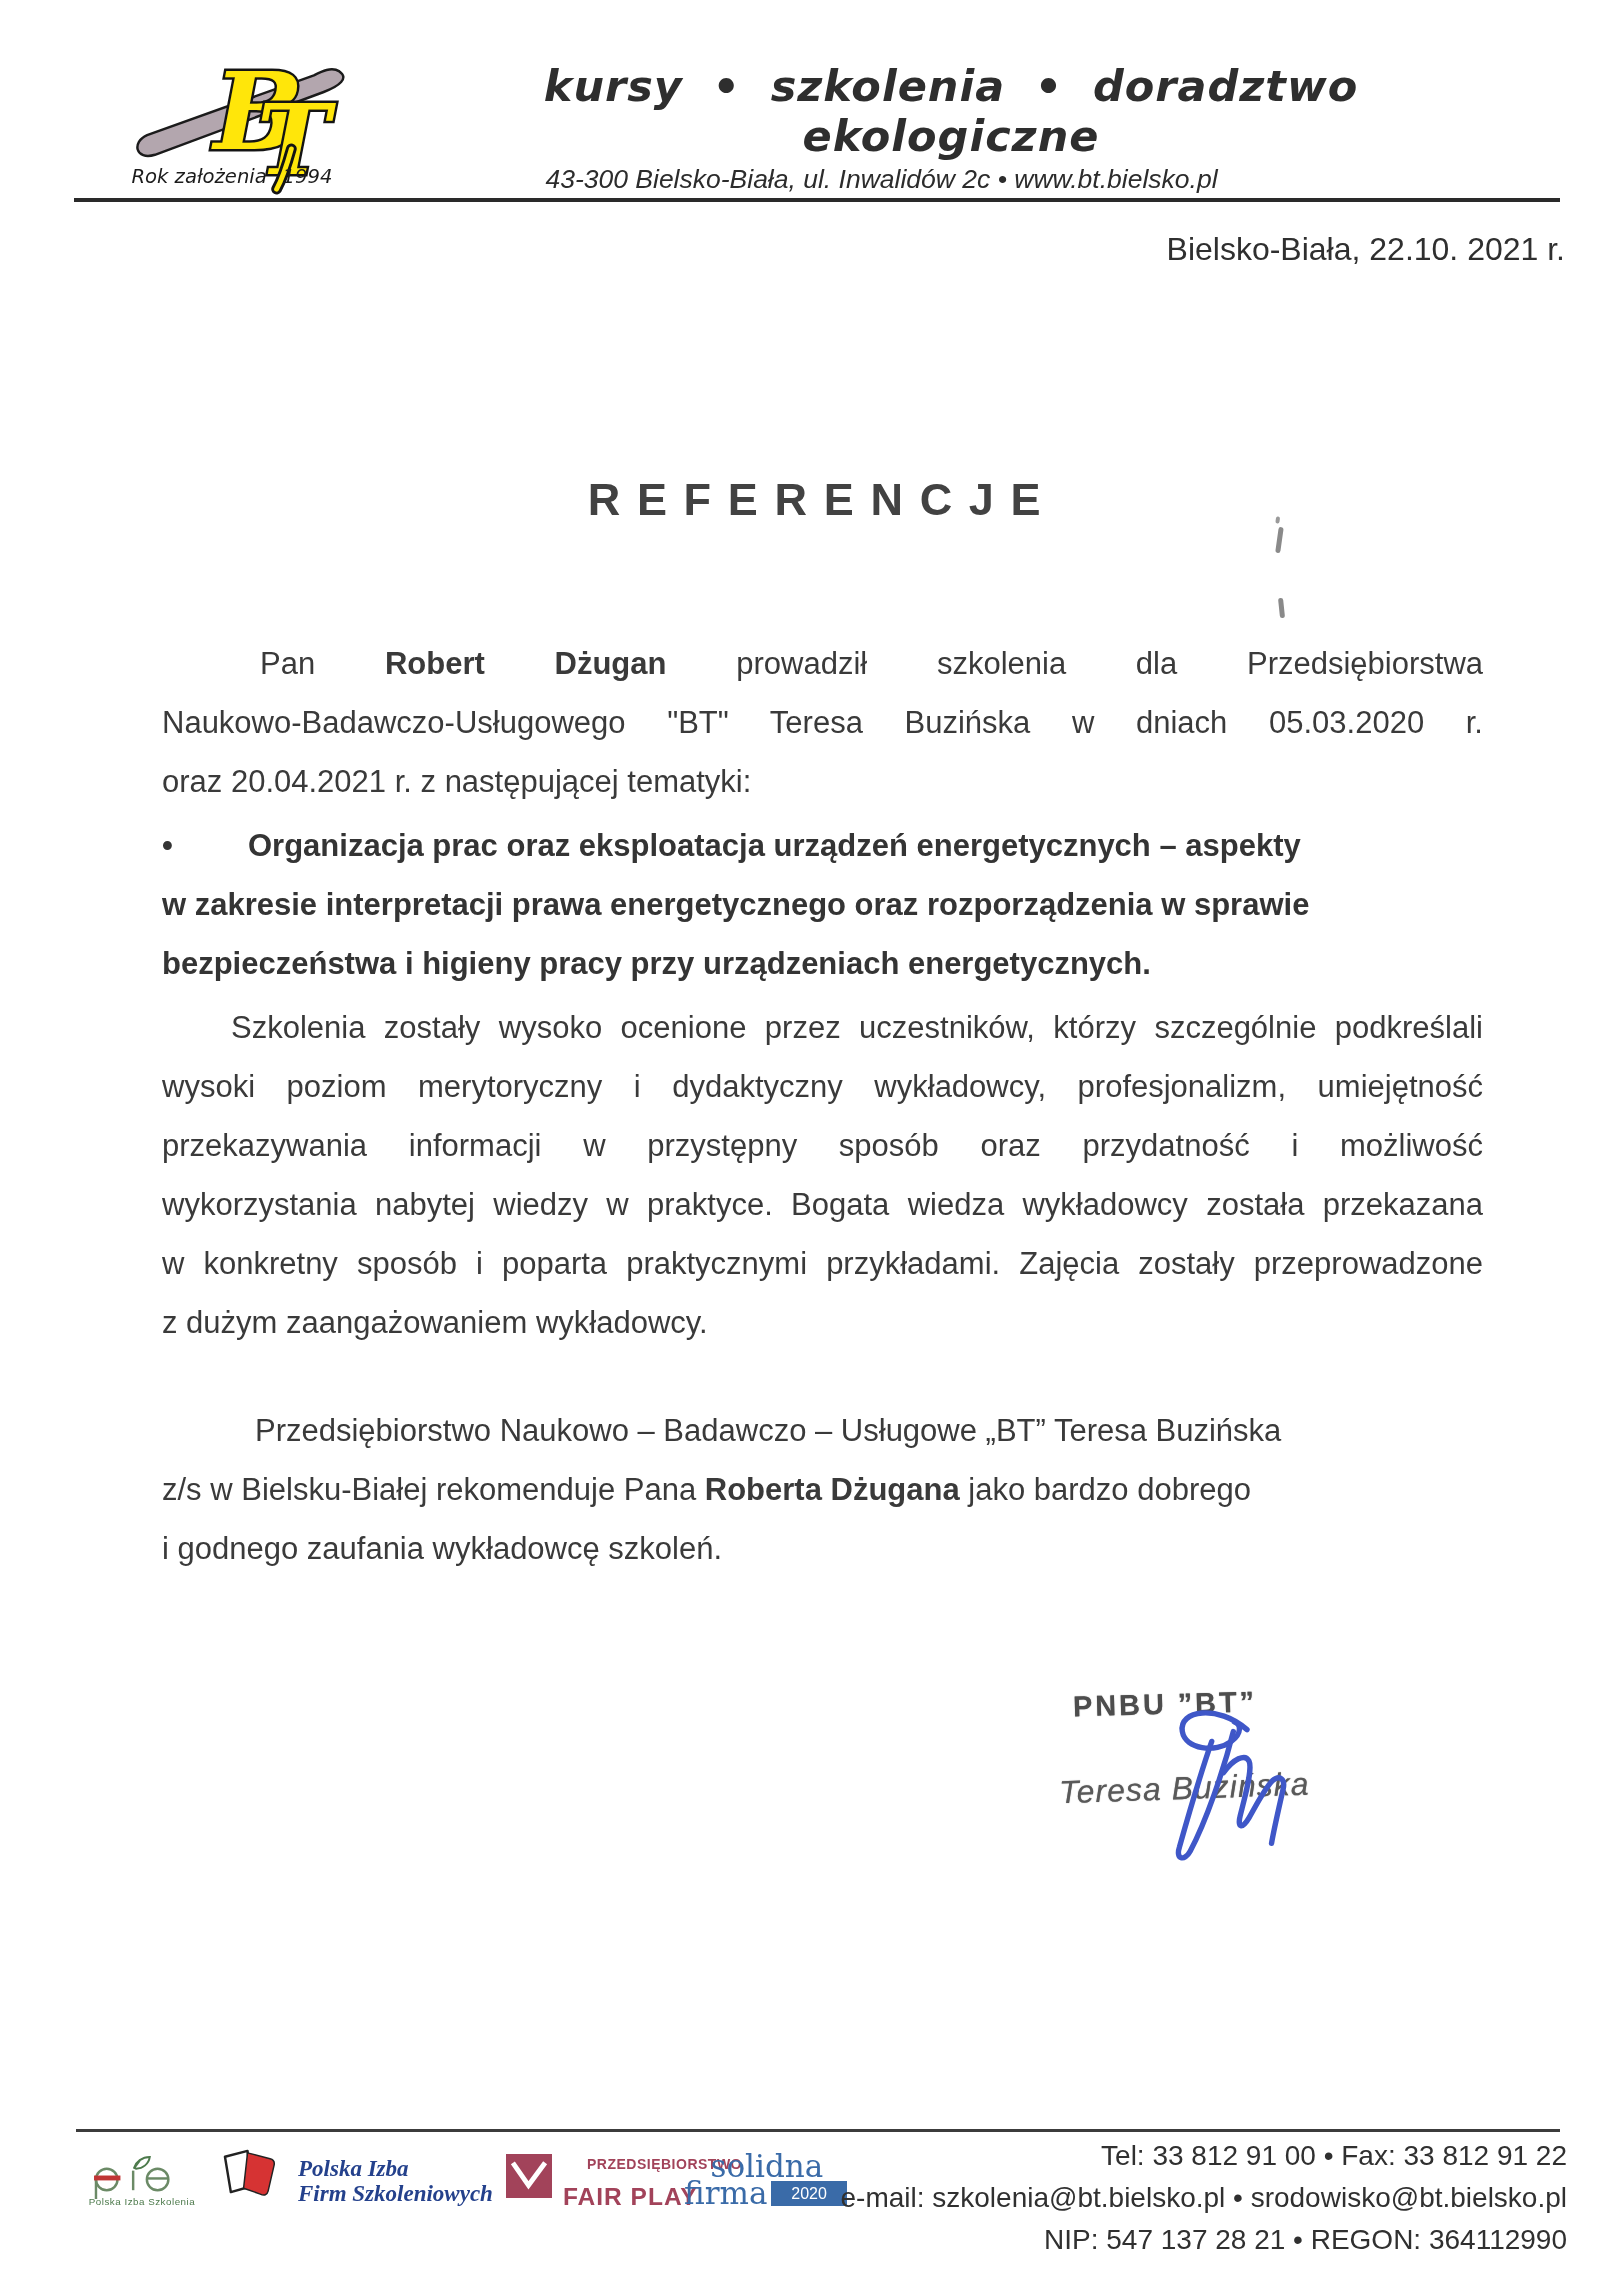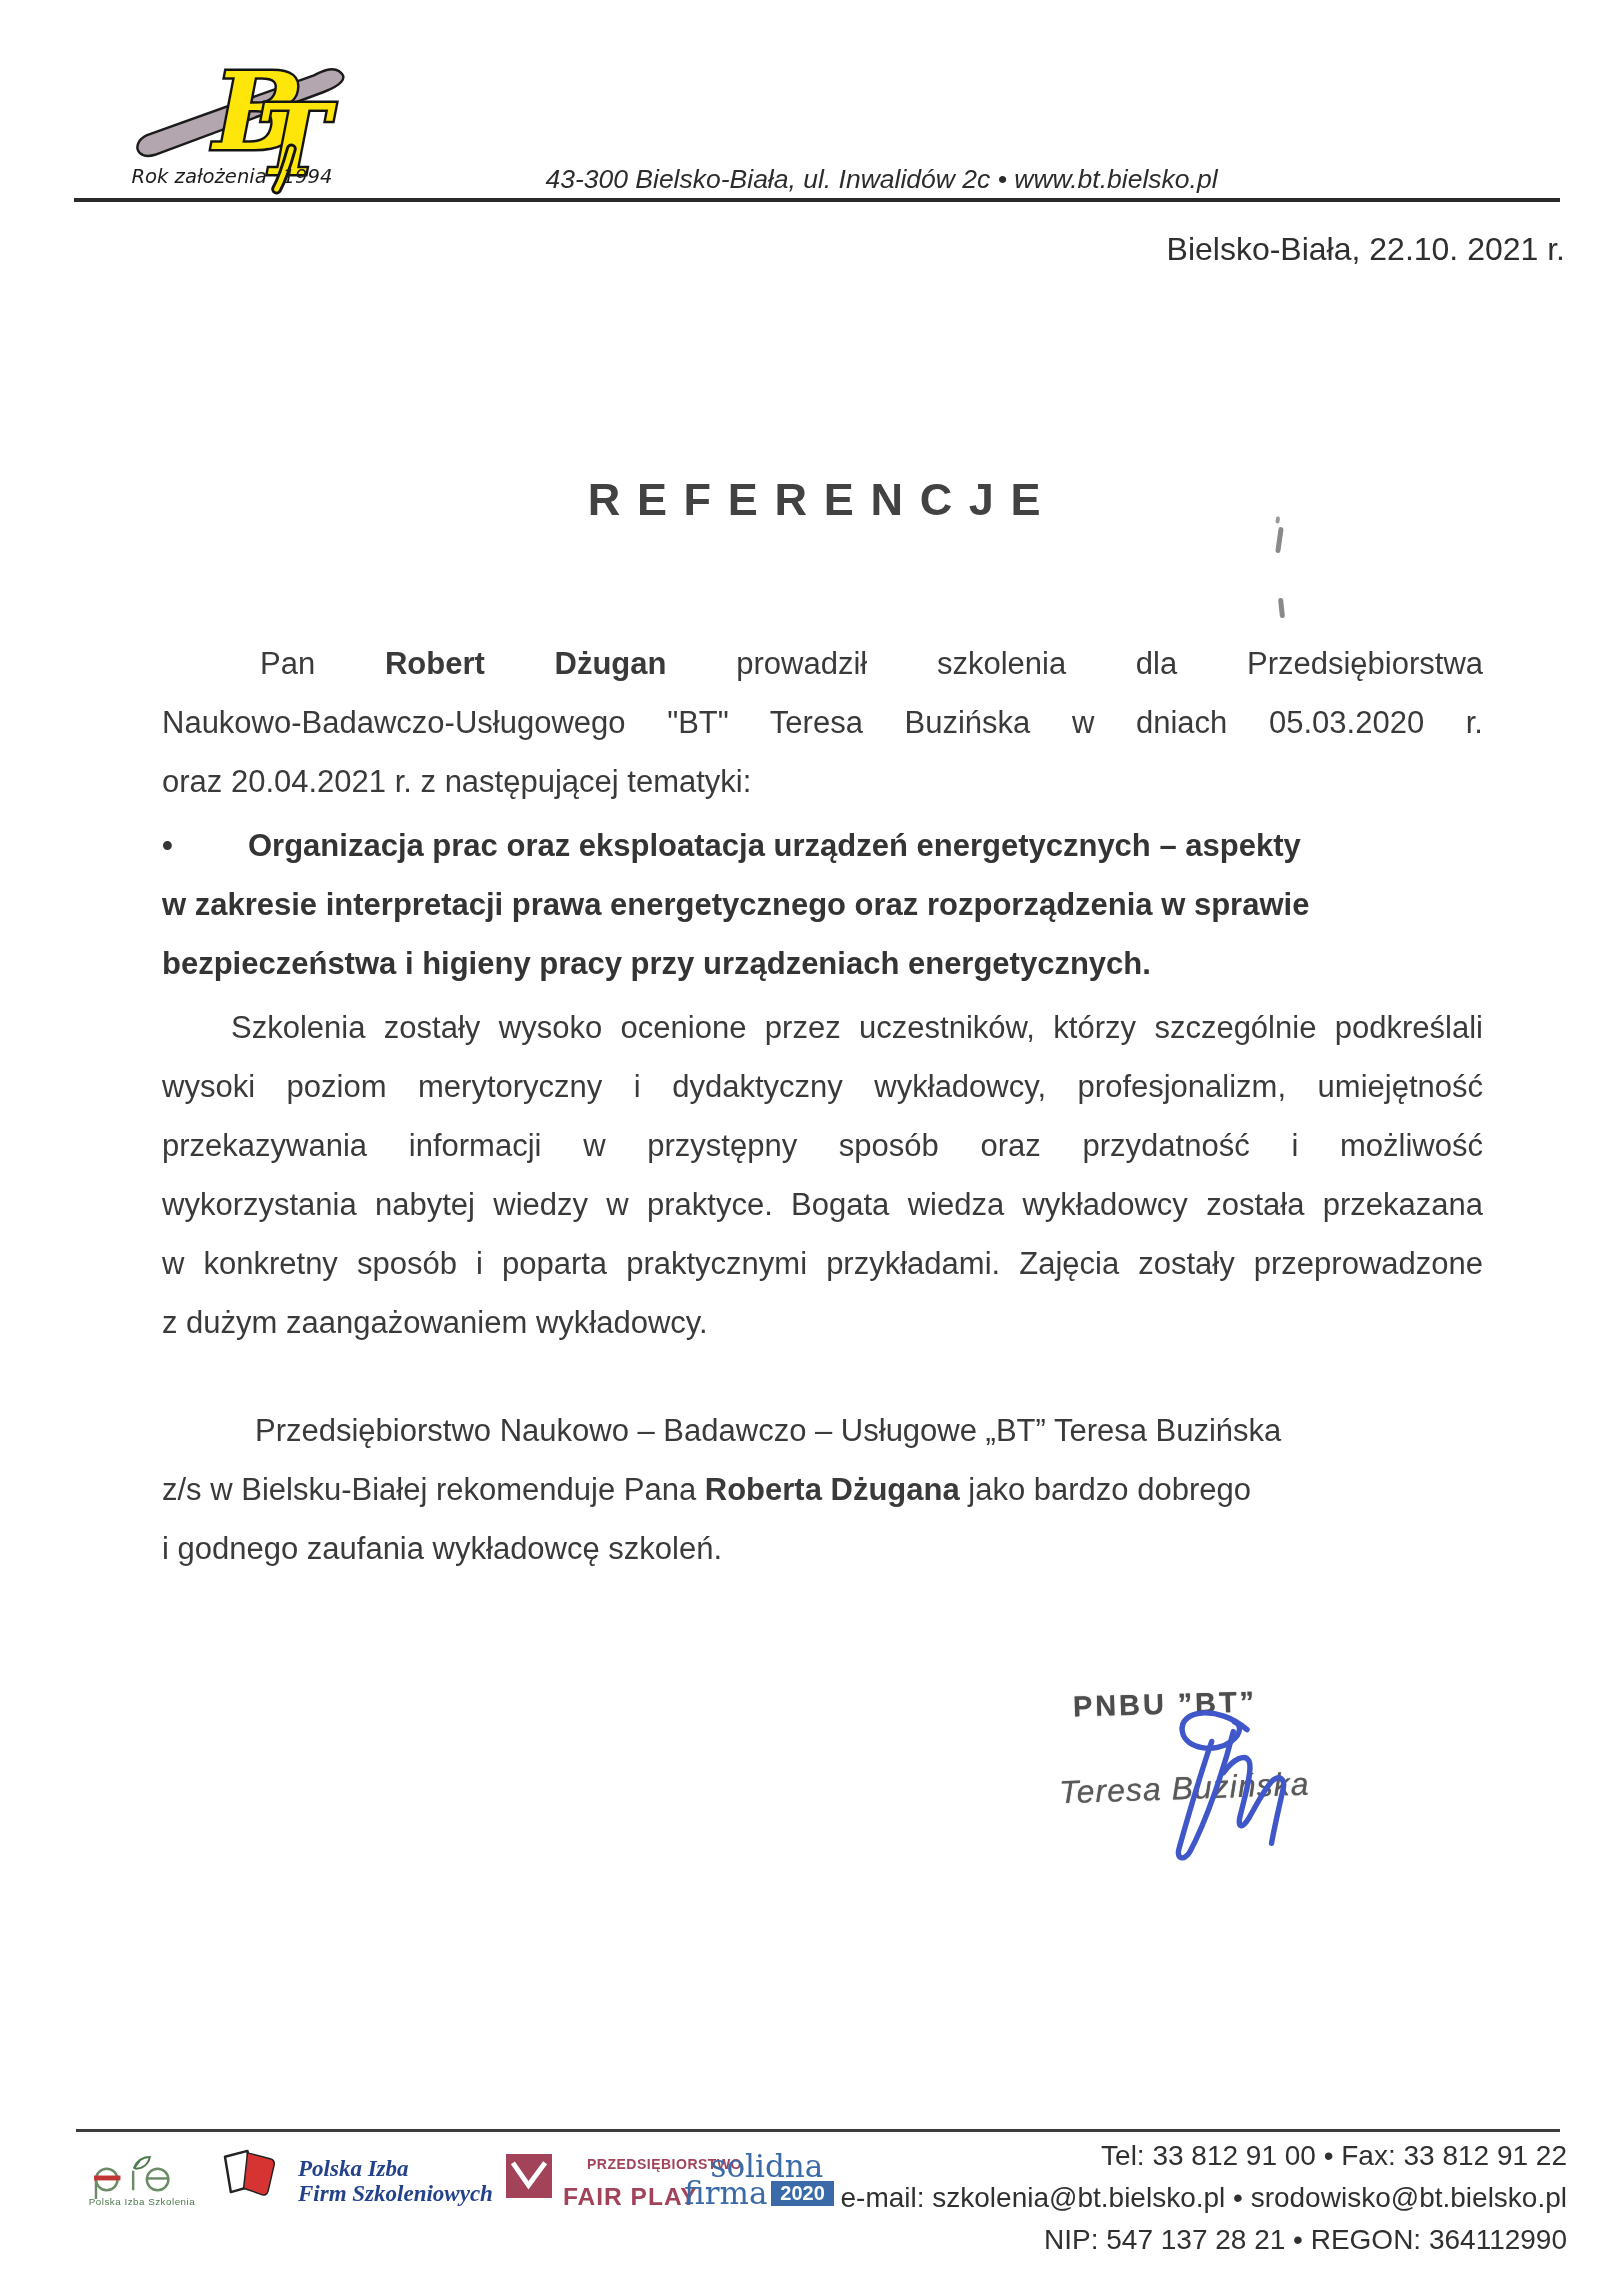--- a/index.html
+++ b/index.html
@@ -44,39 +44,40 @@
              font-style:italic;font-weight:bold;color:var(--navy,#24418c);font-size:23px;line-height:24.5px;}
   #fairplay-square{position:absolute;left:506px;top:2154px;width:46px;height:44px;background:var(--maroon,#a2435a);}
   #fairplay-text{position:absolute;left:563px;top:2156px;color:var(--maroon,#a2435a);}
   #fairplay-line1{font-size:14px;font-weight:bold;letter-spacing:0.5px;margin-left:24px;}
   #fairplay-line2{font-size:24.5px;font-weight:bold;letter-spacing:1px;margin-top:11px;}
   #solidna-logo{position:absolute;left:684px;top:2155px;font-family:"DejaVu Serif",serif;color:var(--blue,#3a6ba8);}
   #solidna-word1{font-size:31px;line-height:23.5px;margin-left:26.5px;}
   #solidna-row2{display:flex;align-items:flex-end;margin-top:2px;}
   #solidna-word2{font-size:31px;line-height:25.5px;}
   #solidna-badge{background:var(--blue,#3a6ba8);color:#fff;font-family:"Liberation Sans",sans-serif;
-                 font-weight:bold;font-size:20px;line-height:25.5px;padding:0 9px;margin-left:3.9px;}
+                 font-weight:normal;font-size:16px;line-height:25.5px;padding:0 20px;margin-left:3.9px;}
   #footer-contact{position:absolute;top:2135px;right:53px;text-align:right;
                   font-size:28px;line-height:42px;color:#303030;}
 </style>
 </head>
 <body>
 
 <div id="page">
 
   <svg id="logo-svg" viewBox="0 0 270 160">
     <path d="M58,118 L230,54 C246,48 256,40 246,33 C238,28 228,33 220,37 L50,98 C34,105 38,124 58,118 Z" fill="#b3a6ae" stroke="#1b1b1b" stroke-width="2.5" stroke-linejoin="round"></path>
     <text x="118" y="112" font-family="DejaVu Serif, serif" font-style="italic" font-weight="bold" font-size="108" fill="#ffe60a" stroke="#141414" stroke-width="5" paint-order="stroke">B</text>
     <text x="162" y="138" font-family="DejaVu Serif, serif" font-style="italic" font-weight="bold" font-size="100" fill="#ffe60a" stroke="#141414" stroke-width="5" paint-order="stroke">T</text>
     <path d="M197,112 C192,130 187,144 182,153" fill="none" stroke="#141414" stroke-width="11" stroke-linecap="round"></path>
     <path d="M197,112 C192,130 187,144 182,153" fill="none" stroke="#ffe60a" stroke-width="5" stroke-linecap="round"></path>
     <text x="34" y="147" font-family="DejaVu Sans, sans-serif" font-style="italic" font-size="20" fill="#1c1c1c">Rok założenia</text>
     <text x="188" y="147" font-family="DejaVu Sans, sans-serif" font-style="italic" font-size="20" fill="#1c1c1c">1994</text>
   </svg>
 
+  <div id="tagline" class="hdr-center">kursy • szkolenia • doradztwo ekologiczne</div>
   <div id="address-line" class="hdr-center">43-300 Bielsko-Biała, ul. Inwalidów 2c • www.bt.bielsko.pl</div>
   <div id="header-rule"></div>
 
   <div id="date-line">Bielsko-Biała, 22.10. 2021 r.</div>
 
   <div id="doc-title">REFERENCJE</div>
 
   <div id="artifact-1" class="artifact"></div>
   <div id="artifact-2" class="artifact"></div>
 

